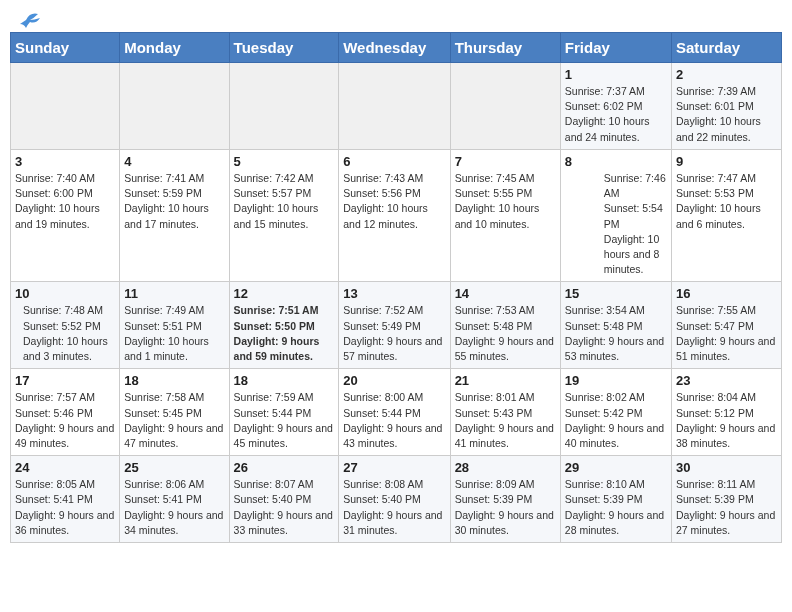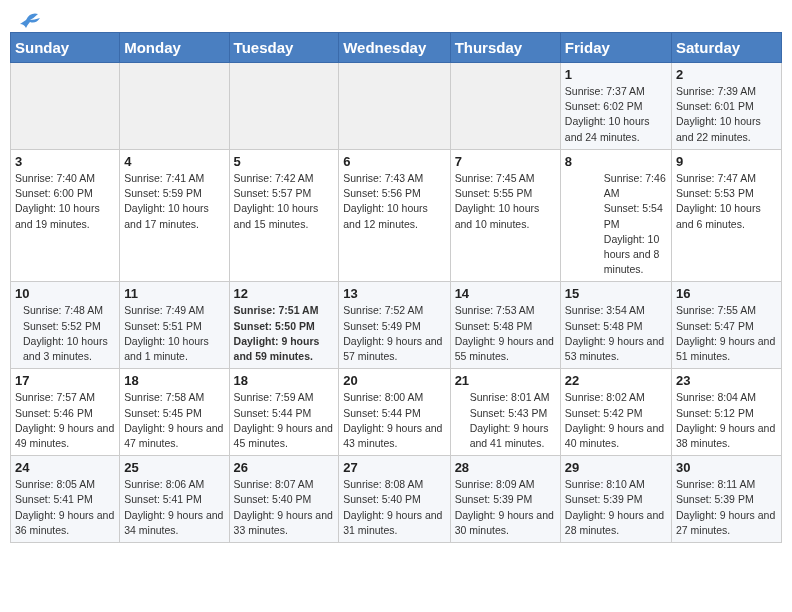--- a/index.html
+++ b/index.html
@@ -216,26 +216,26 @@
 Daylight: 9 hours and 45 minutes.</div>
         </td>
         <td>
           <span class="day-number">20</span>
           <div class="day-info" style="white-space: pre-line;">Sunrise: 8:00 AM
 Sunset: 5:44 PM
 Daylight: 9 hours and 43 minutes.</div>
         </td>
         <td>
           <span class="day-number">21</span>
-          <div class="day-info" style="white-space: pre-line; margin-left: 15px;">Sunrise: 8:01 AM
+          <div class="day-info" style="white-space: pre-line;">Sunrise: 8:01 AM
 Sunset: 5:43 PM
 Daylight: 9 hours and 41 minutes.</div>
         </td>
         <td>
-          <span class="day-number">22</span>
+          <span class="day-number">19</span>
           <div class="day-info" style="white-space: pre-line;">Sunrise: 8:02 AM
 Sunset: 5:42 PM
 Daylight: 9 hours and 40 minutes.</div>
         </td>
         <td>
           <span class="day-number">23</span>
           <div class="day-info" style="white-space: pre-line;">Sunrise: 8:04 AM
 Sunset: 5:12 PM
 Daylight: 9 hours and 38 minutes.</div>
         </td>

